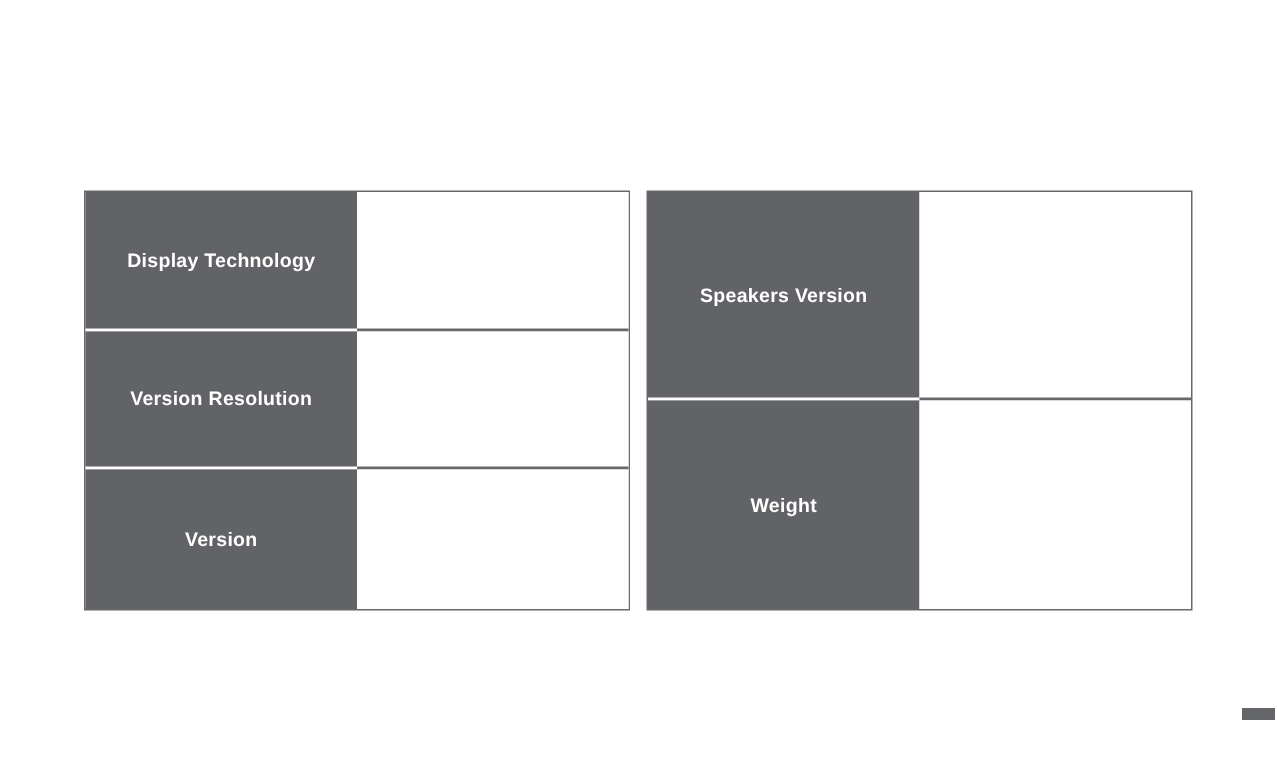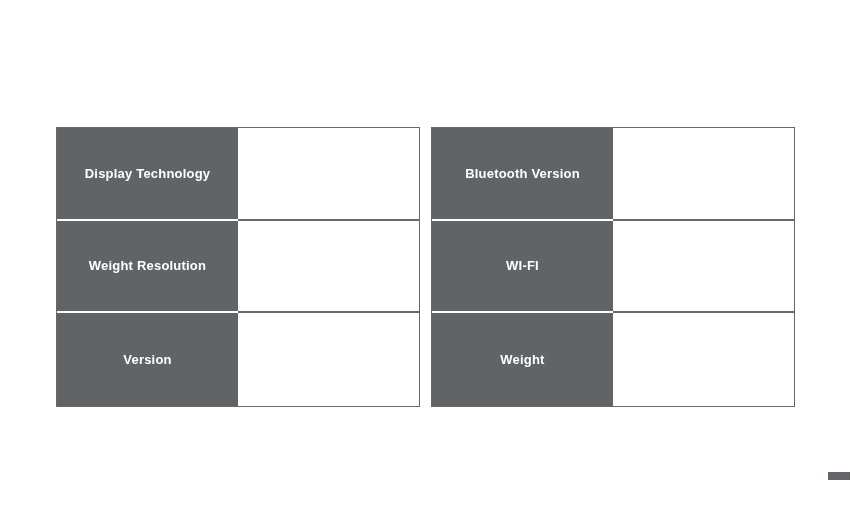--- a/index.html
+++ b/index.html
@@ -64,36 +64,32 @@
 </style>
 </head>
 <body>
 
 <div class="spec-table" id="spec-table-left">
   <div class="spec-row">
     <div class="label-cell">Display Technology</div>
     <div class="value-cell"></div>
   </div>
   <div class="spec-row">
-    <div class="label-cell">Weight Resolution</div>
+    <div class="label-cell">Version Resolution</div>
     <div class="value-cell"></div>
   </div>
   <div class="spec-row">
     <div class="label-cell">Version</div>
     <div class="value-cell"></div>
   </div>
 </div>
 
 <div class="spec-table" id="spec-table-right">
   <div class="spec-row">
-    <div class="label-cell">Bluetooth Version</div>
-    <div class="value-cell"></div>
-  </div>
-  <div class="spec-row">
-    <div class="label-cell">WI-FI</div>
+    <div class="label-cell">Speakers Version</div>
     <div class="value-cell"></div>
   </div>
   <div class="spec-row">
     <div class="label-cell">Weight</div>
     <div class="value-cell"></div>
   </div>
 </div>
 
 <div class="page-marker-bar"></div>
 

